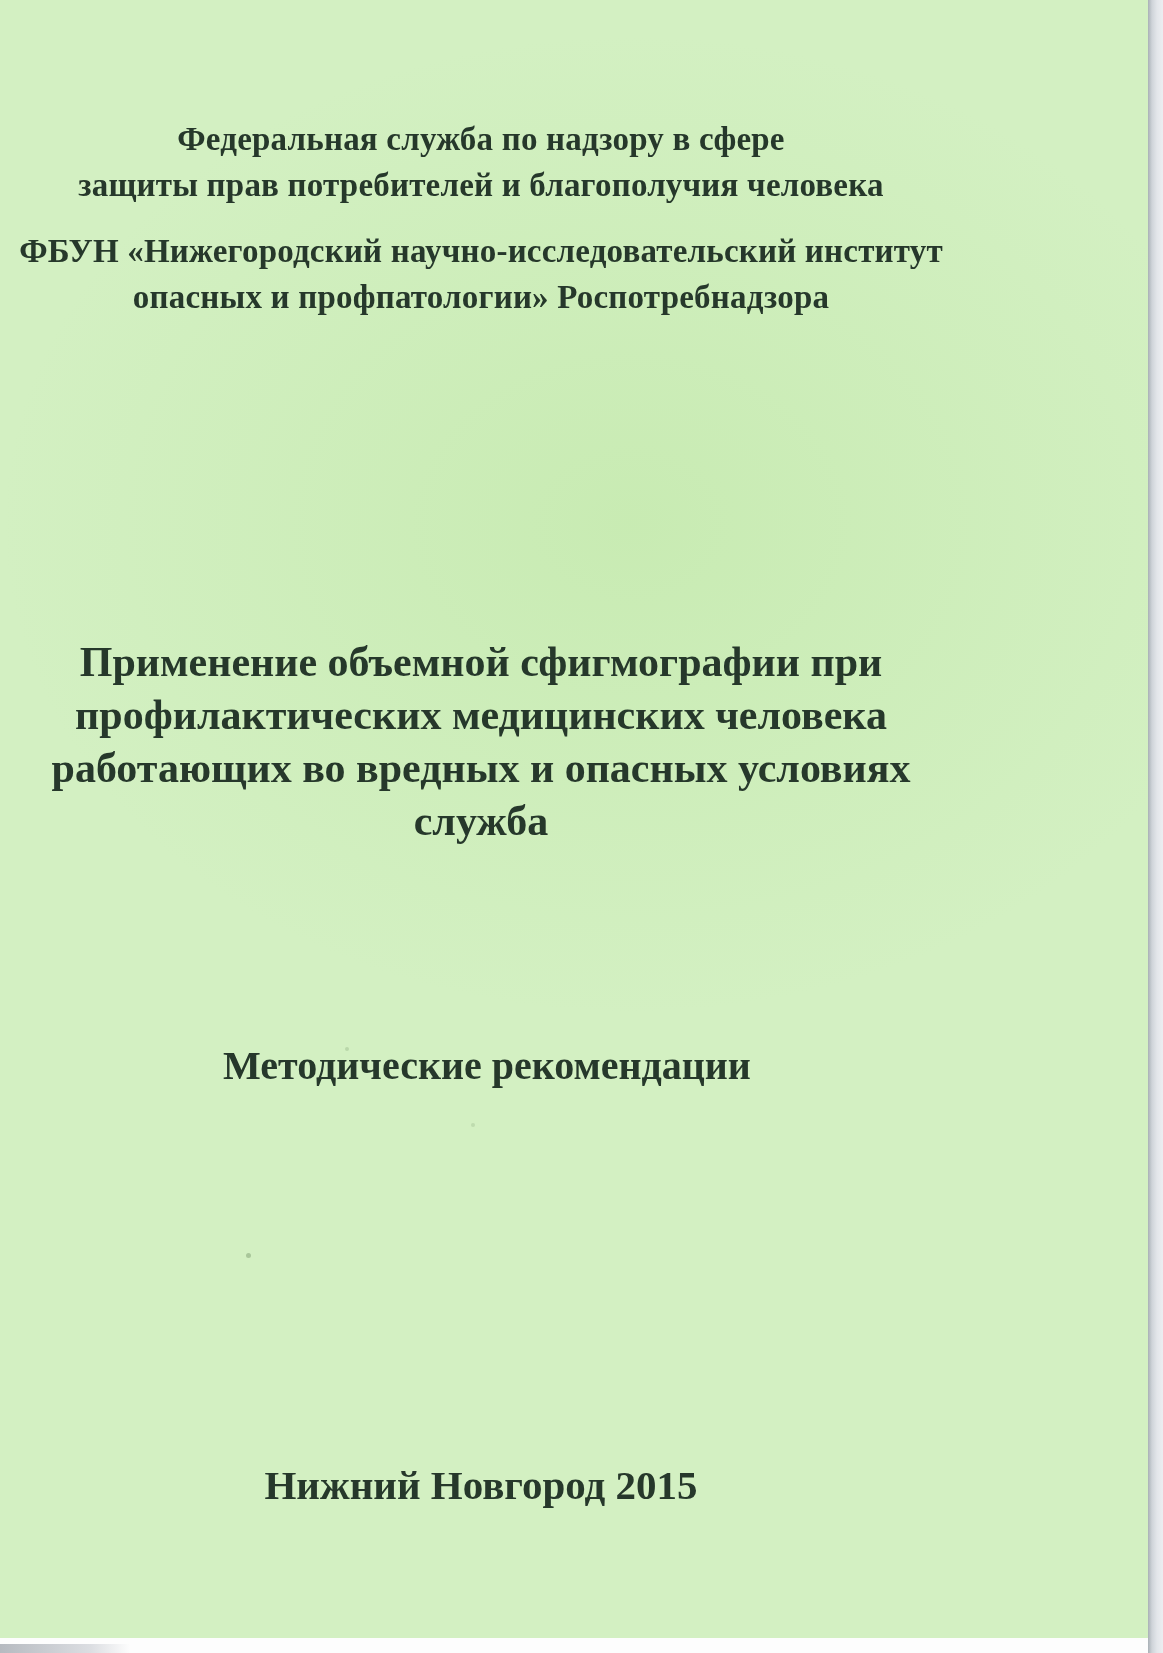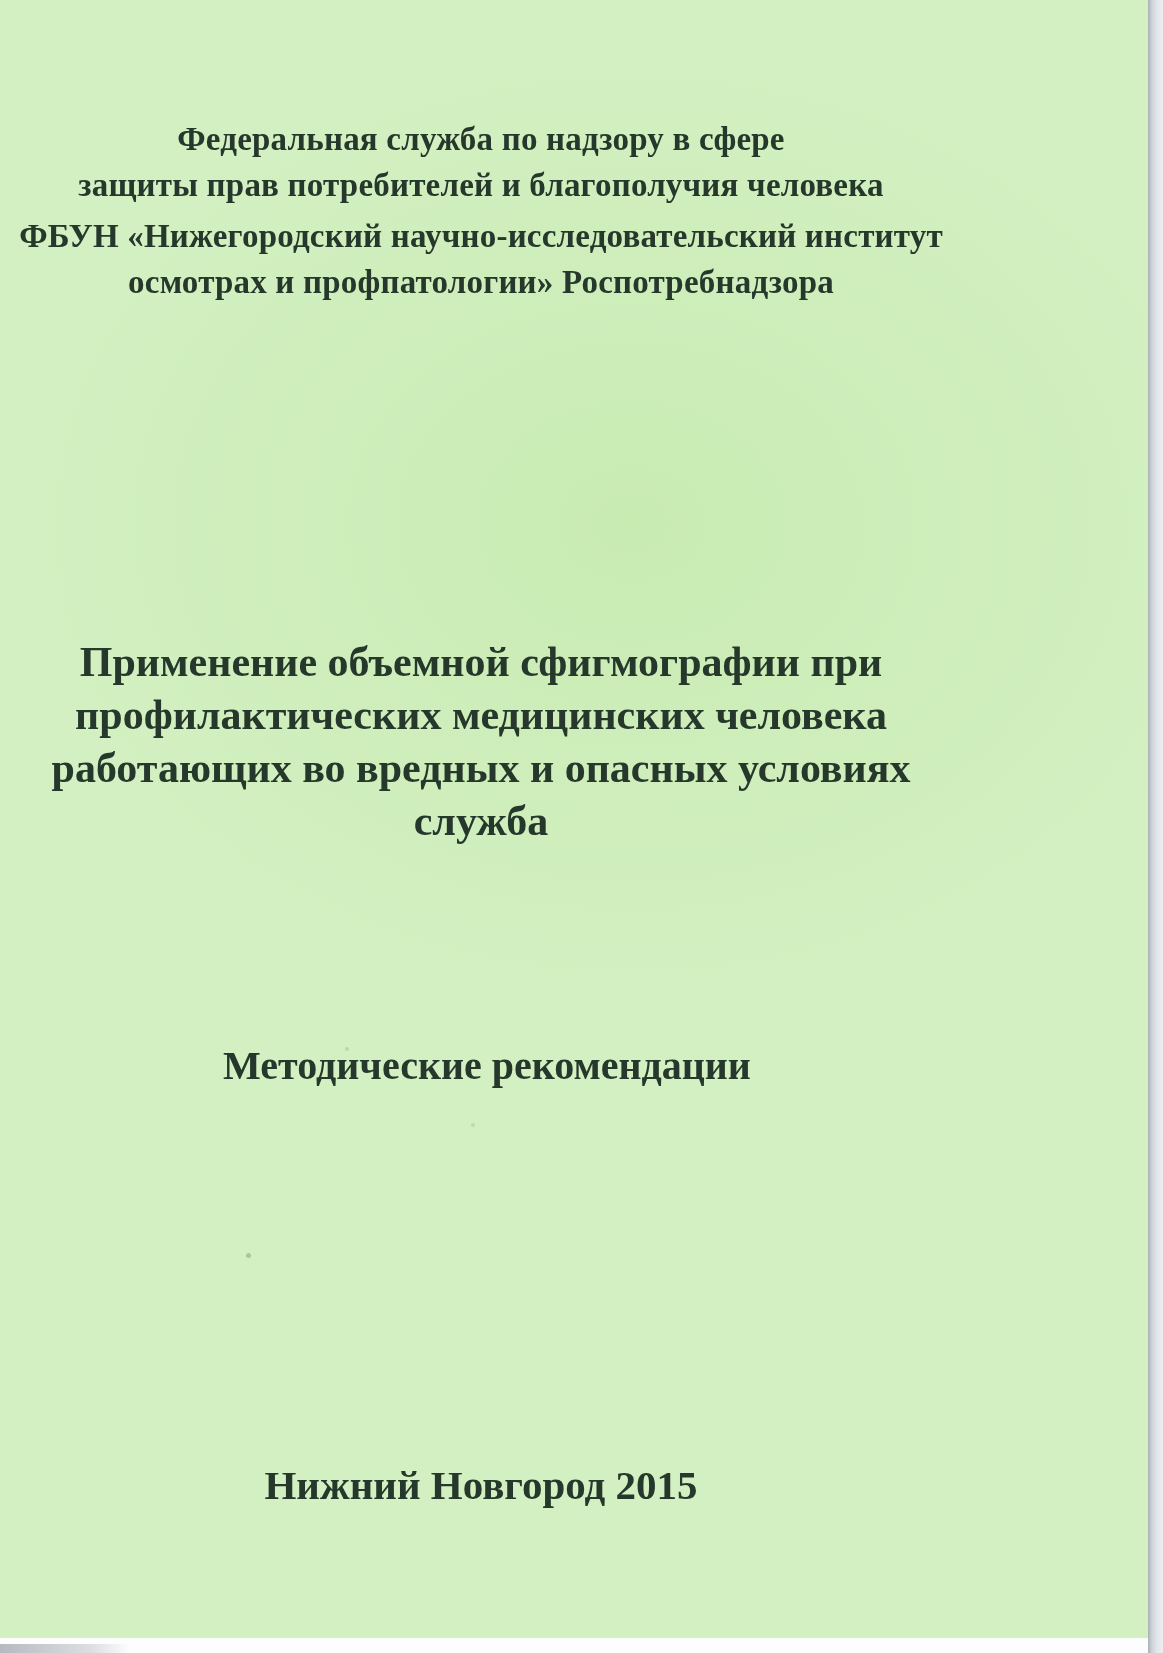--- a/index.html
+++ b/index.html
@@ -65,21 +65,21 @@
   }
   .publisher-block {
     position: absolute;
     left: 0;
     right: 18px;
     top: 116px;
     font-size: 33px;
     line-height: 46px;
     letter-spacing: 0.2px;
   }
-  .publisher-block .para2 { margin-top: 5px; }
+  .publisher-block .para2 { margin-top: 20px; }
   .title-block {
     position: absolute;
     left: 0;
     right: 18px;
     top: 636px;
     font-size: 42px;
     line-height: 53px;
   }
   .subtitle-block {
     position: absolute;
@@ -112,21 +112,21 @@
 
     <div class="content">
 
       <div class="publisher-block">
         <div class="para1">
           <div>Федеральная служба по надзору в сфере</div>
           <div>защиты прав потребителей и благополучия человека</div>
         </div>
         <div class="para2">
           <div>ФБУН «Нижегородский научно-исследовательский институт</div>
-          <div>осмотрах и профпатологии» Роспотребнадзора</div>
+          <div>опасных и профпатологии» Роспотребнадзора</div>
         </div>
       </div>
 
       <div class="title-block">
         <div>Применение объемной сфигмографии при</div>
         <div>профилактических медицинских человека</div>
         <div>работающих во вредных и опасных условиях служба</div>
       </div>
 
       <div class="subtitle-block">Методические рекомендации</div>

